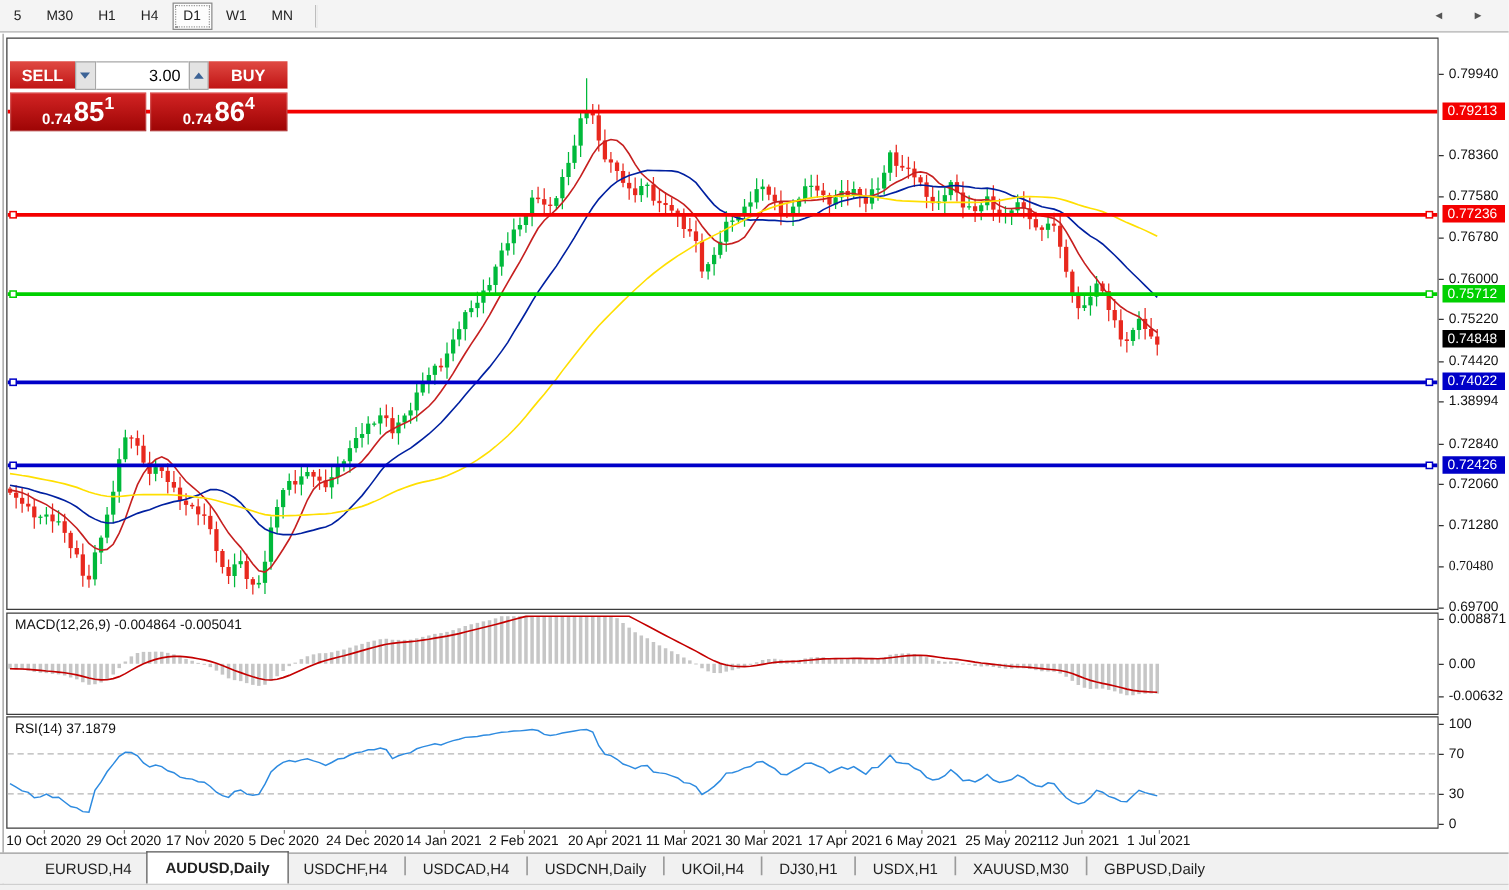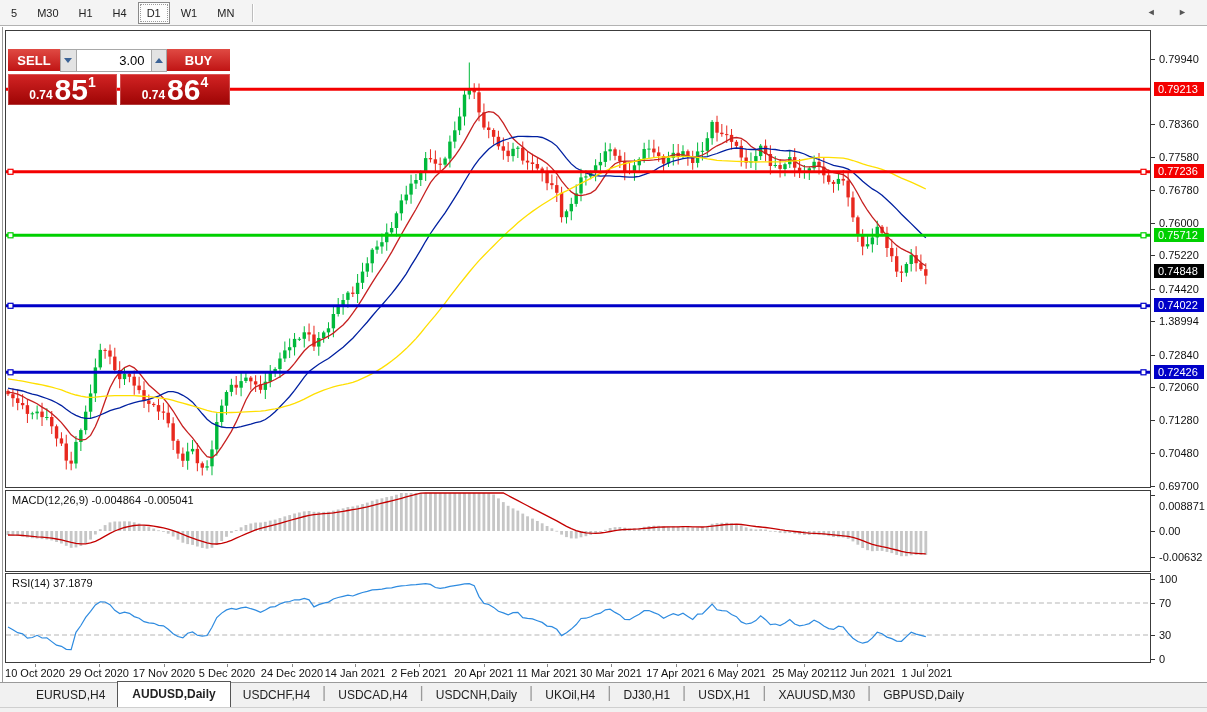--- a/index.html
+++ b/index.html
@@ -33,21 +33,21 @@
   .tri.down{border-top:5px solid #3c6396;}
   .tri.up{border-bottom:5px solid #3c6396;}
   .tp-qty{width:74px;border:1px solid #a8a8a8;border-left:0;border-right:0;text-align:right;
     font-size:13px;padding:0 6px 0 0;box-sizing:border-box;font-family:"Liberation Sans",sans-serif;}
   .tp-row2{display:flex;margin-top:2px;}
   .tp-price{height:31px;background:linear-gradient(#d32424,#9d0404);color:#fff;display:flex;
     align-items:flex-start;justify-content:center;box-shadow:inset 0 0 0 1px rgba(255,255,255,.22);}
   .tp-price.sell{width:109px;margin-right:3px;}
   .tp-price.buy{width:110px;}
   .tp-small{font-size:12px;font-weight:700;align-self:flex-end;margin:0 2px 3px 0;}
-  .tp-big{font-size:30px;font-weight:700;line-height:31px;}
+  .tp-big{font-size:22px;font-weight:700;line-height:31px;}
   .tp-sup{font-size:14px;font-weight:700;margin-top:0px;}
   
   .price-axis{position:absolute;left:1151px;top:28px;width:56px;height:653px;background:#fff;font-size:11px;color:#111;}
   .axis-label{position:absolute;left:8px;height:13px;line-height:13px;white-space:nowrap;}
   .axis-tick{position:absolute;left:0;width:4px;height:1px;background:#333;}
   .axis-badge{position:absolute;left:3px;width:50px;height:14px;line-height:14px;color:#fff;
     padding-left:4px;box-sizing:border-box;white-space:nowrap;}
   
   .date-axis{position:absolute;left:5px;top:664px;width:1146px;height:17px;background:#fff;}
   .date-label{position:absolute;top:3px;transform:translateX(-50%);font-size:11px;color:#111;white-space:nowrap;}
@@ -768,31 +768,31 @@
       <div class="axis-label" style="top: 255px;">0.74420</div>
       <div class="axis-tick" style="top: 293px;"></div>
       <div class="axis-label" style="top: 287px;">1.38994</div>
       <div class="axis-tick" style="top: 327px;"></div>
       <div class="axis-label" style="top: 321px;">0.72840</div>
       <div class="axis-tick" style="top: 359px;"></div>
       <div class="axis-label" style="top: 353px;">0.72060</div>
       <div class="axis-tick" style="top: 392px;"></div>
       <div class="axis-label" style="top: 386px;">0.71280</div>
       <div class="axis-tick" style="top: 425px;"></div>
-      <div class="axis-label" style="top: 419px;">0.70480</div>
+      <div class="axis-label" style="top: 419px; font-family: Liberation Serif, serif;">0.70480</div>
       <div class="axis-tick" style="top: 458px;"></div>
       <div class="axis-label" style="top: 452px;">0.69700</div>
       <div class="axis-badge" style="top: 54px; background: rgb(244, 0, 0);">0.79213</div>
       <div class="axis-badge" style="top: 136px; background: rgb(244, 0, 0);">0.77236</div>
       <div class="axis-badge" style="top: 200px; background: rgb(0, 208, 0);">0.75712</div>
       <div class="axis-badge" style="top: 236px; background: rgb(0, 0, 0);">0.74848</div>
       <div class="axis-badge" style="top: 270px; background: rgb(0, 0, 200);">0.74022</div>
       <div class="axis-badge" style="top: 337px; background: rgb(0, 0, 200);">0.72426</div>
       <div class="axis-tick" style="top: 467px;"></div>
-      <div class="axis-label" style="top: 461px; margin-top: 11px;">0.008871</div>
+      <div class="axis-label" style="top: 461px;">0.008871</div>
       <div class="axis-tick" style="top: 503px;"></div>
       <div class="axis-label" style="top: 497px;">0.00</div>
       <div class="axis-tick" style="top: 529px;"></div>
       <div class="axis-label" style="top: 523px;">-0.00632</div>
       <div class="axis-tick" style="top: 551px;"></div>
       <div class="axis-label" style="top: 545px;">100</div>
       <div class="axis-tick" style="top: 575px;"></div>
       <div class="axis-label" style="top: 569px;">70</div>
       <div class="axis-tick" style="top: 607px;"></div>
       <div class="axis-label" style="top: 601px;">30</div>

